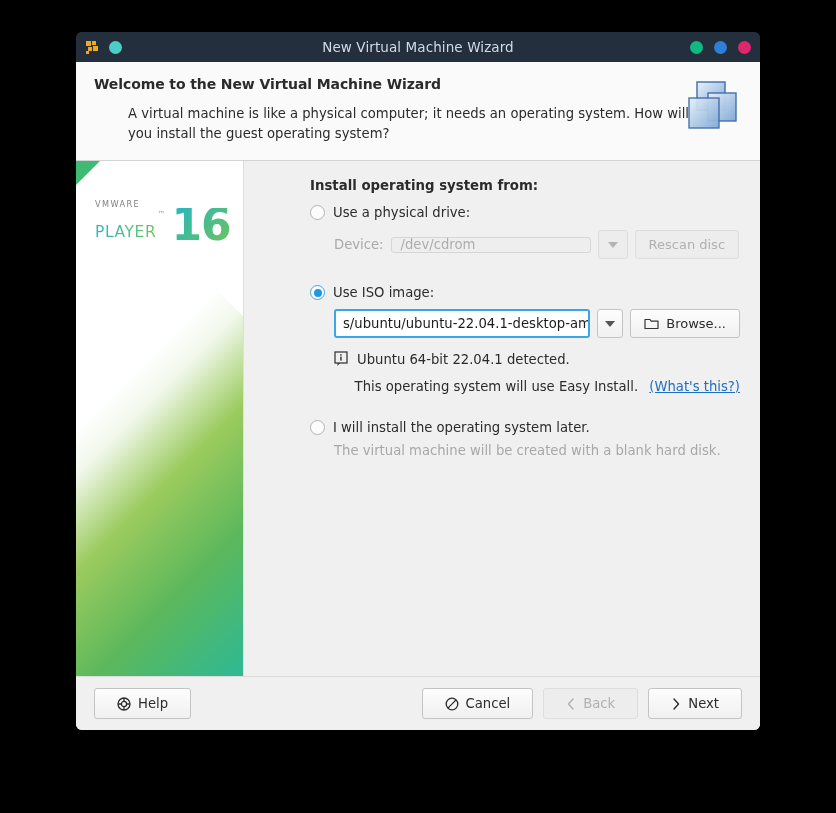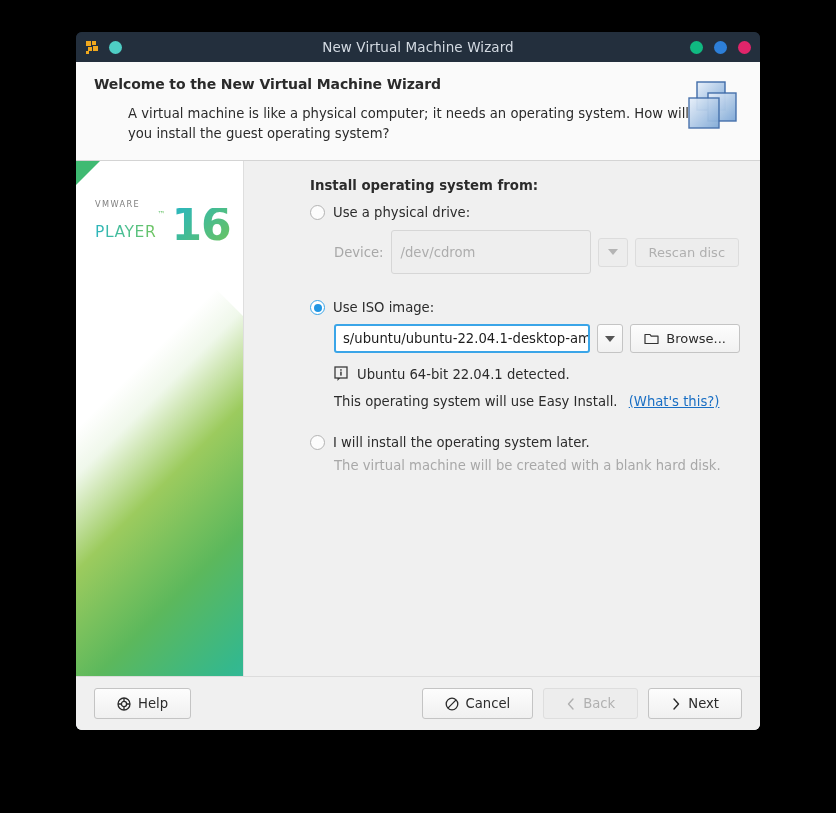--- a/index.html
+++ b/index.html
@@ -265,21 +265,21 @@
     gap: 7px;
     margin-top: 10px;
     padding-left: 24px;
   }
   .dim-text {
     font-size: 13.2px;
     color: #a8a8a8;
   }
   .field-disabled {
     width: 200px;
-    height: 44px;
+    height: 16px;
     border: 1px solid #d6d6d6;
     border-radius: 3px;
     background: #eeeeee;
     color: #adadad;
     font-size: 13.2px;
     display: flex;
     align-items: center;
     padding: 0 9px;
     box-sizing: border-box;
   }
@@ -362,20 +362,21 @@
     position: relative;
     flex: 0 0 auto;
   }
   .detect-text { font-size: 13.2px; color: #2b2b2b; }
 
   .easy-row {
     margin-top: 12px;
     padding-left: 24px;
     font-size: 13.2px;
     color: #2b2b2b;
+    text-align: right;
   }
   .link {
     color: #1a6fc4;
     text-decoration: underline;
     margin-left: 7px;
     cursor: pointer;
   }
 
   .later-block { margin-top: 26px; }
   .later-sub {

